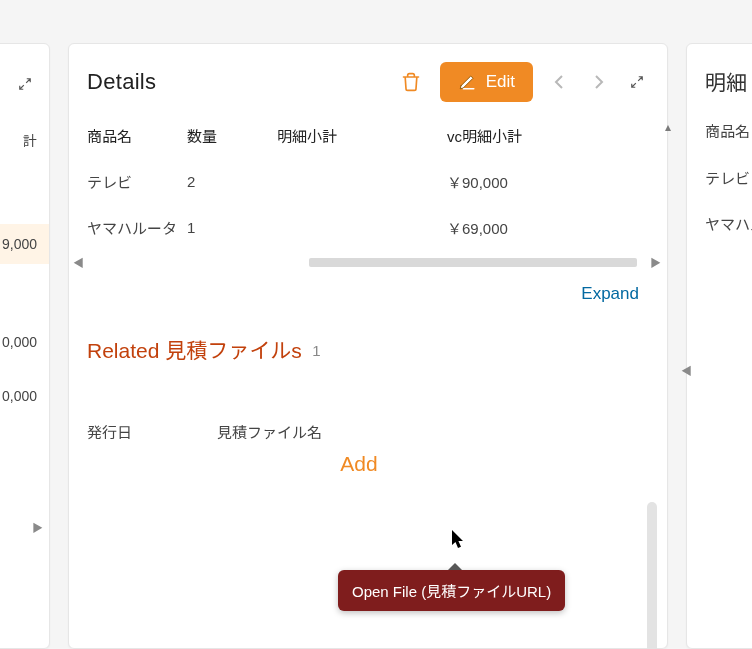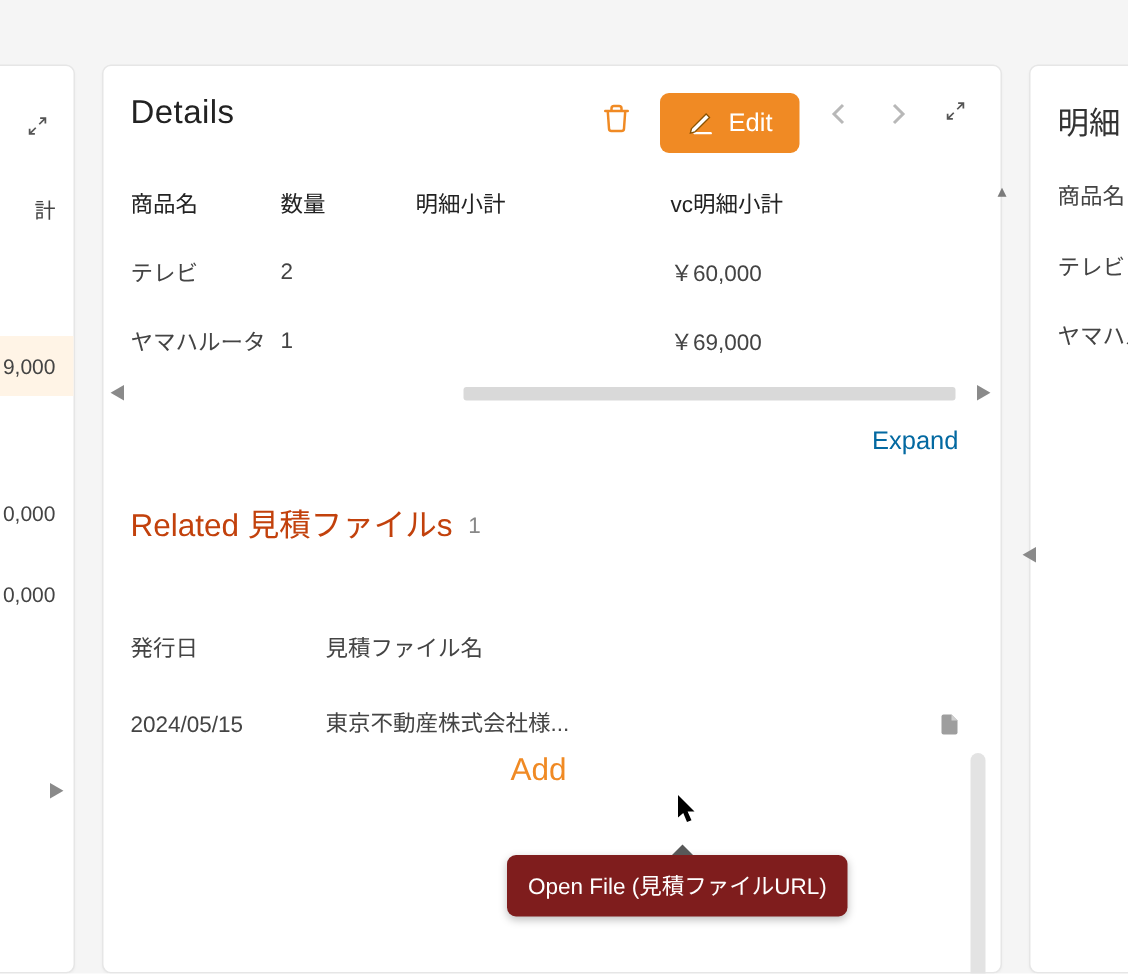--- a/index.html
+++ b/index.html
@@ -5,21 +5,21 @@
   *{box-sizing:border-box;margin:0;padding:0;font-family:"Helvetica Neue",Arial,"Hiragino Kaku Gothic ProN","Noto Sans JP",sans-serif;-webkit-font-smoothing:antialiased}
   body{background:#f5f5f5;width:752px;height:649px;overflow:hidden;position:relative;color:#333}
   .board{position:absolute;inset:0}
 
   
   .panel{position:absolute;background:#fff;border:1px solid #e6e6e6;border-radius:6px;box-shadow:0 1px 2px rgba(0,0,0,0.04)}
   .panel-main{left:68px;top:43px;width:600px;height:606px;padding:0}
   .panel-right{left:686px;top:43px;width:200px;height:606px}
 
   
-  .hdr{display:flex;padding:18px 18px 10px 18px;gap:12px}
+  .hdr{display:flex;align-items:center;padding:18px 18px 10px 18px;gap:12px}
   .hdr-title{font-size:22px;font-weight:400;flex:0 0 auto;color:#222;letter-spacing:.3px}
   .hdr-gap{flex:1}
   .icon-btn{width:34px;height:34px;border-radius:4px;display:flex;align-items:center;justify-content:center;cursor:pointer}
   .trash{color:#f08a24}
   .edit-btn{background:#f08a24;color:#fff;height:40px;padding:0 18px;border-radius:6px;display:flex;align-items:center;gap:10px;font-size:17px;cursor:pointer}
   .nav-arrow{color:#b8b8b8;width:28px;height:28px;display:flex;align-items:center;justify-content:center;cursor:pointer;font-size:18px}
   .expand-icon{color:#555;cursor:pointer;width:24px;height:24px;display:flex;align-items:center;justify-content:center}
 
   
   .tbl{padding:0 18px;position:relative}
@@ -124,21 +124,21 @@
         <div class="c-name">商品名</div>
         <div class="c-qty">数量</div>
         <div class="c-sub">明細小計</div>
         <div class="c-vc">vc明細小計</div>
         <div class="sort-arrow">▴</div>
       </div>
       <div class="tr">
         <div class="c-name">テレビ</div>
         <div class="c-qty">2</div>
         <div class="c-sub"></div>
-        <div class="c-vc">￥60,000</div>
+        <div class="c-vc">￥90,000</div>
       </div>
       <div class="tr">
         <div class="c-name">ヤマハルータ</div>
         <div class="c-qty">1</div>
         <div class="c-sub"></div>
         <div class="c-vc">￥69,000</div>
       </div>
     </div>
 
     <div class="hscroll">
@@ -152,30 +152,20 @@
     <div class="rel">
       <div>
         <span class="rel-title">Related 見積ファイルs</span>
         <span class="rel-count">1</span>
       </div>
       <div class="rr" style="margin-top:34px">
         <div class="d">発行日</div>
         <div class="f">見積ファイル名</div>
         <div class="ic"></div>
       </div>
-      <div class="rr" style="margin-top:6px">
-        <div class="d">2024/05/15</div>
-        <div class="f">東京不動産株式会社様...</div>
-        <div class="ic">
-          <svg width="16" height="18" viewBox="0 0 24 24" fill="#9e9e9e">
-              <path d="M14 2H6a2 2 0 0 0-2 2v16a2 2 0 0 0 2 2h12a2 2 0 0 0 2-2V8l-6-6z"></path>
-              <path d="M14 2v6h6" fill="#cfcfcf"></path>
-            </svg>
-        </div>
-      </div>
       <div class="add-link">Add</div>
     </div>
 
     <div class="vscroll"></div>
   </div>
 
   <div class="panel panel-right rp">
     <div class="rp-hdr">明細</div>
     <div class="rp-row" style="height:48px">商品名</div>
     <div class="rp-row">テレビ</div>

